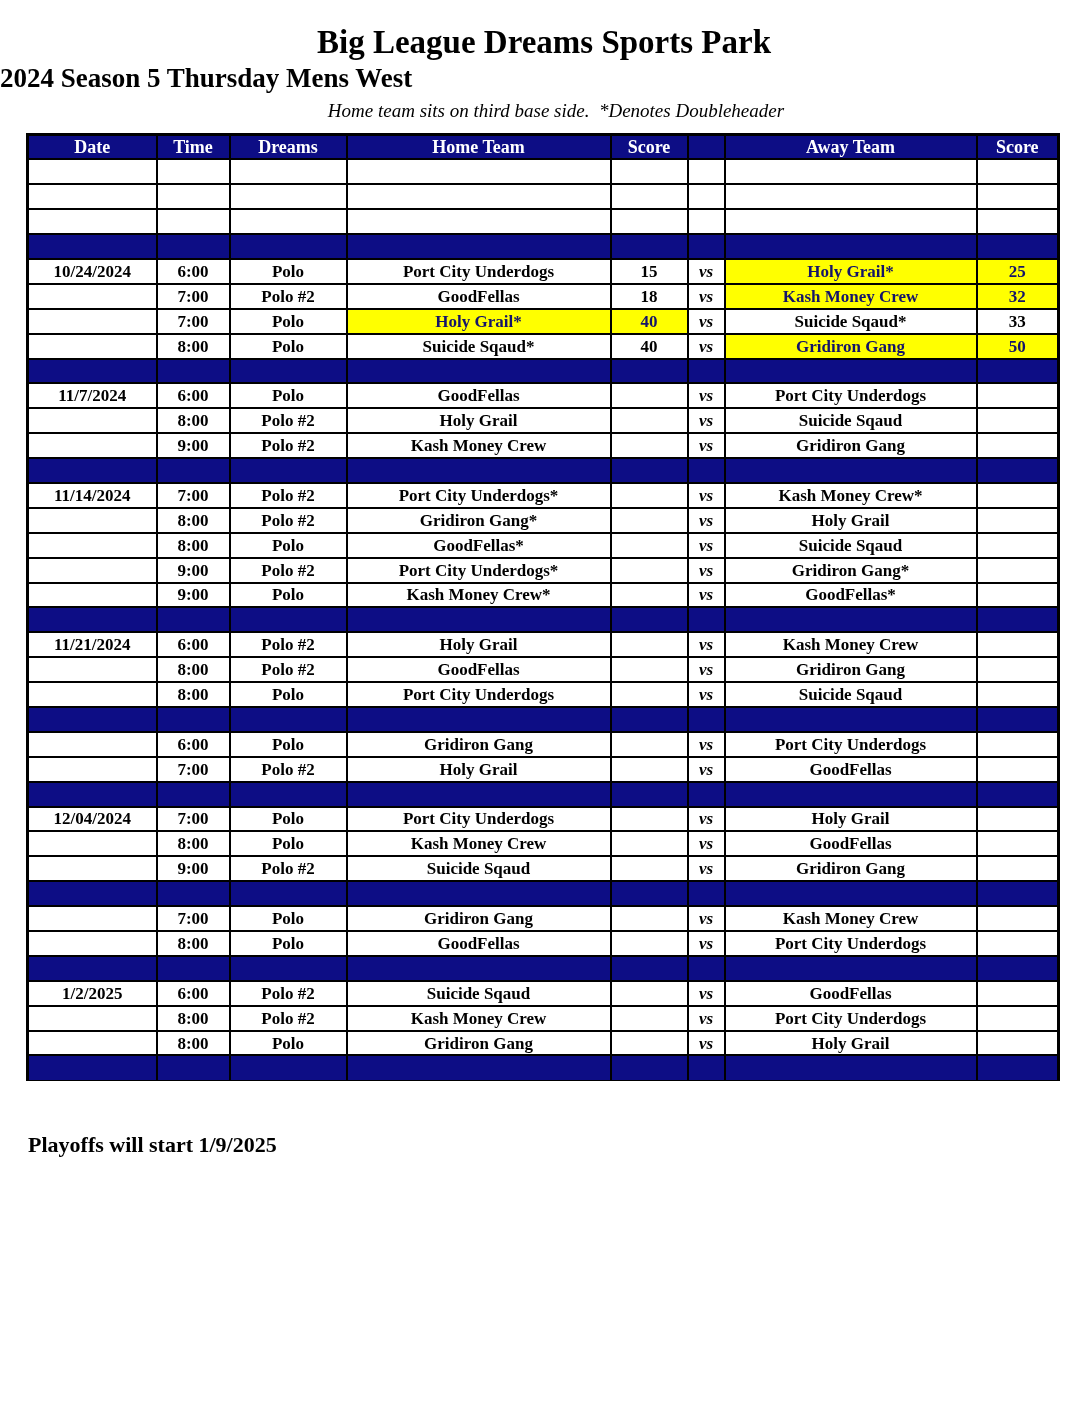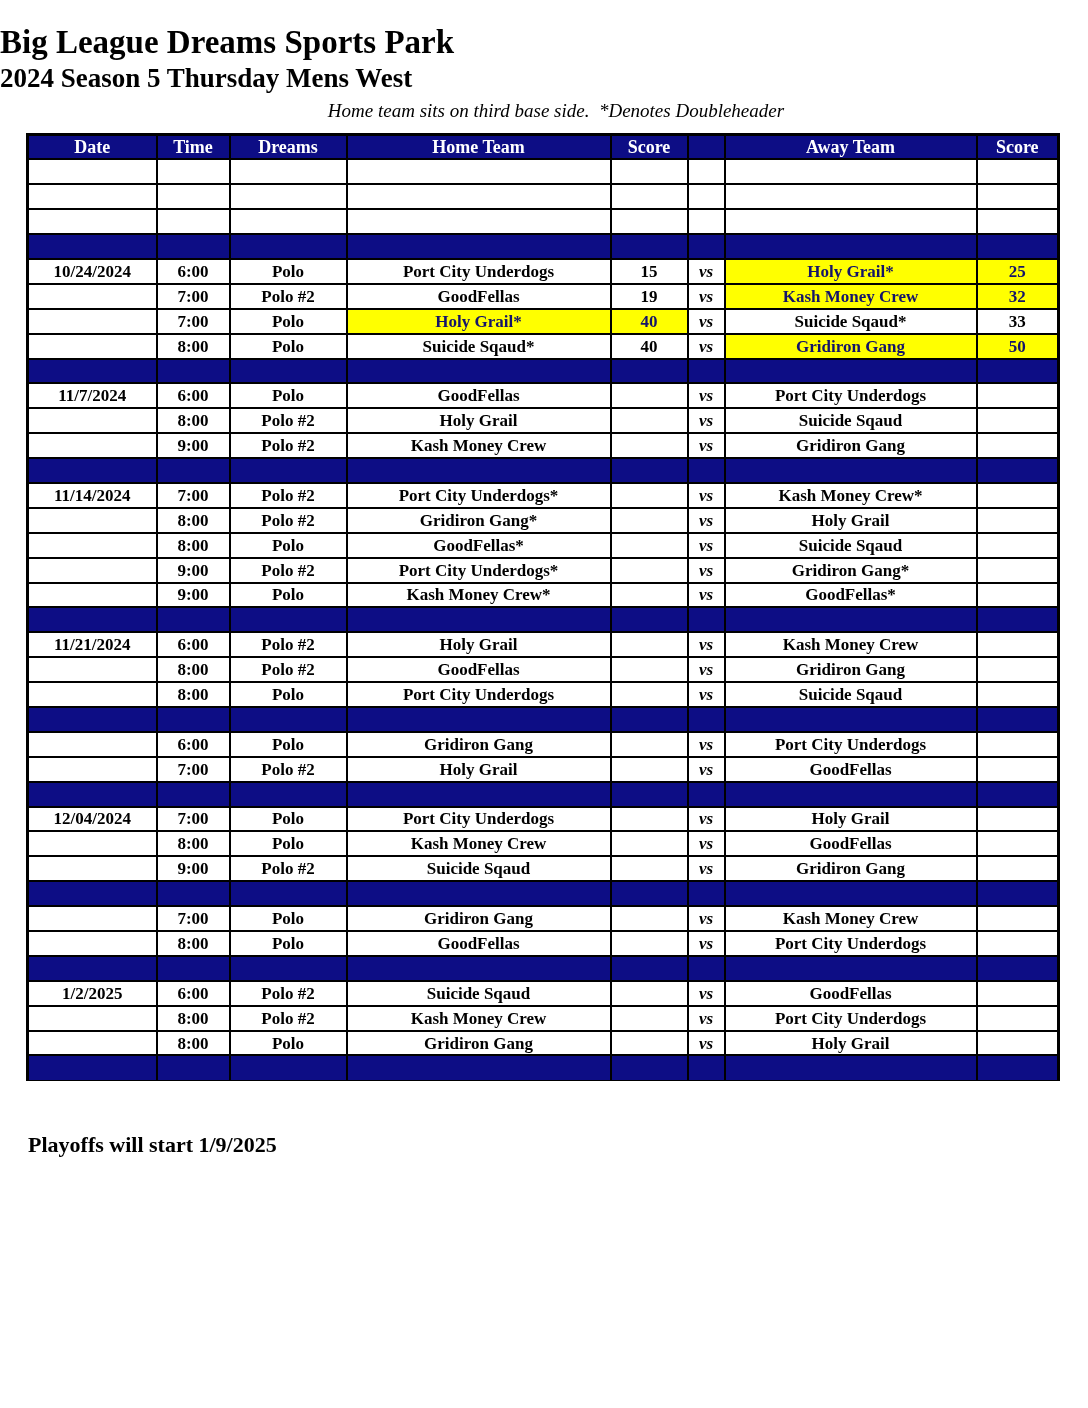--- a/index.html
+++ b/index.html
@@ -12,20 +12,21 @@
     height: 1408px;
     position: relative;
     font-family: "Liberation Serif", "DejaVu Serif", serif;
     color: #000000;
   }
   .page-title {
     position: absolute;
     top: 24px;
     left: 0;
     width: 100%;
+    text-align: center;
     font-size: 33px;
     font-weight: bold;
     letter-spacing: 0px;
   }
   .page-subtitle {
     position: absolute;
     top: 63px;
     left: 0;
     width: 100%;
     text-align: left;
@@ -166,21 +167,21 @@
         <td>15</td>
         <td class="vs">vs</td>
         <td class="hl">Holy Grail*</td>
         <td class="hl">25</td>
       </tr>
       <tr>
         <td></td>
         <td>7:00</td>
         <td>Polo #2</td>
         <td>GoodFellas</td>
-        <td>19</td>
+        <td>18</td>
         <td class="vs">vs</td>
         <td class="hl">Kash Money Crew</td>
         <td class="hl">32</td>
       </tr>
       <tr>
         <td></td>
         <td>7:00</td>
         <td>Polo</td>
         <td class="hl">Holy Grail*</td>
         <td class="hl">40</td>

